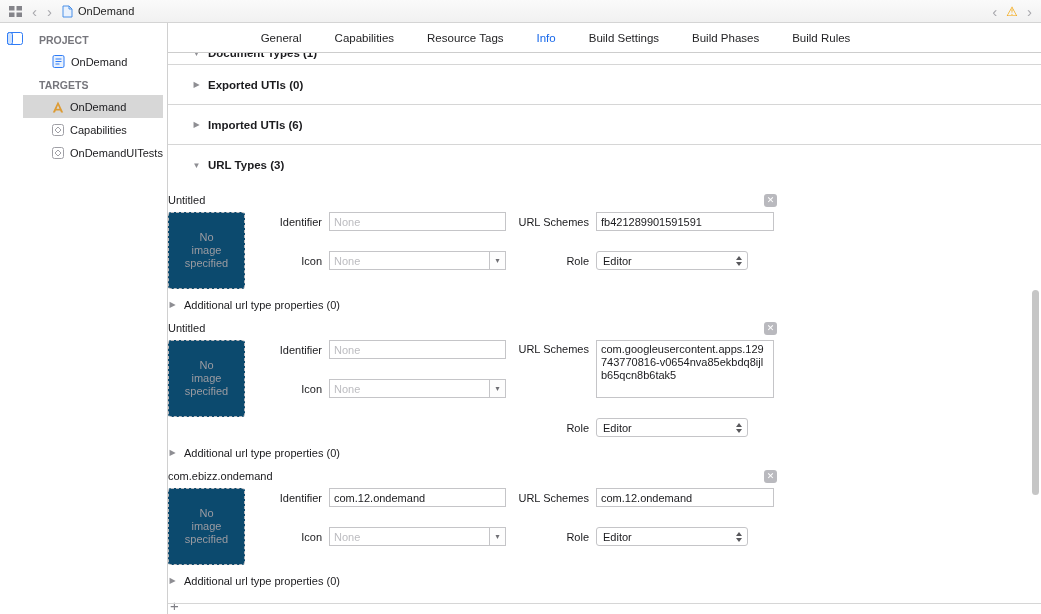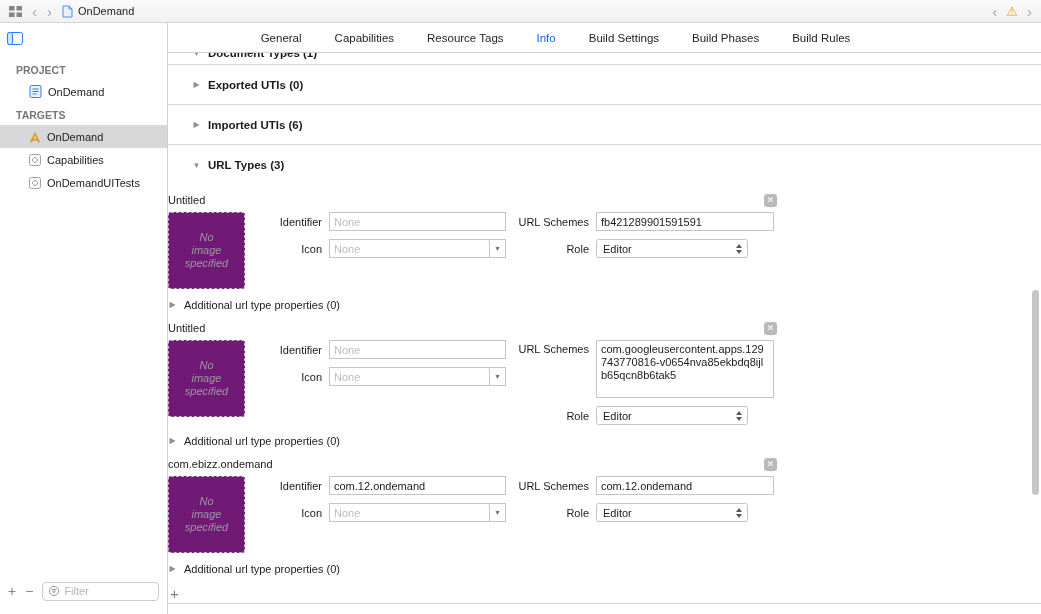--- a/index.html
+++ b/index.html
@@ -20,21 +20,21 @@
   }
   .chev { color: #a8a8ad; font-size: 15px; line-height: 1; }
   .breadcrumb { display: flex; align-items: center; gap: 5px; color: #222; }
   .toolbar-right { margin-left: auto; display: flex; align-items: center; gap: 9px; }
   .warning-glyph { color: #f3a200; font-size: 13px; line-height: 1; }
 
   
   .app { flex: 1; display: flex; min-height: 0; }
 
   
-  .sidebar { width: 168px; flex: 0 0 168px; border-right: 1px solid #d0d0d0; display: flex; flex-direction: column; background: #fff; }
+  .sidebar { width: 168px; flex: 0 0 168px; border-right: 1px solid #d0d0d0; display: flex; background: #fff; }
   .nav-strip { height: 30px; display: flex; align-items: center; padding-left: 7px; }
   .side-list { flex: 1; padding-top: 5px; }
   .side-header { padding: 6px 0 4px 16px; color: #76767c; font-weight: 700; font-size: 10.5px; }
   .side-row { height: 23px; display: flex; align-items: center; padding-left: 29px; gap: 6px; }
   .side-row.selected { background: #d7d7d7; }
   .side-label { white-space: nowrap; }
   .side-bottom { height: 38px; display: flex; align-items: center; padding: 0 8px 8px 8px; gap: 9px; }
   .pm-btn { color: #86868c; font-size: 14px; line-height: 1; }
   .filter-field { flex: 1; height: 19px; border: 1px solid #cccccc; border-radius: 4px; background: #fff; display: flex; align-items: center; gap: 4px; padding: 0 5px; }
   .filter-field input { border: none; outline: none; width: 100%; font-size: 11px; font-family: inherit; color: #333; background: transparent; }
@@ -52,24 +52,24 @@
   .clip-inner { position: absolute; left: 24px; top: -6px; display: flex; gap: 7px; align-items: center; font-weight: 700; font-size: 11.5px; }
   .sec-row { height: 40px; display: flex; align-items: center; gap: 7px; padding-left: 24px; font-weight: 700; font-size: 11.5px; border-bottom: 1px solid #d6d6d6; }
   .sec-row.expanded { border-bottom: none; }
   .tri { color: #8e8e93; font-size: 8px; width: 9px; flex: 0 0 9px; text-align: center; font-weight: 400; }
 
   
   .url-body { width: 609px; }
   .entry-title-row { display: flex; align-items: center; justify-content: space-between; height: 18px; margin-top: 6px; }
   .delete-btn { width: 13px; height: 13px; border-radius: 3px; background: #b9b9be; color: #fff; font-size: 9px; line-height: 13px; text-align: center; }
   .entry-form { display: flex; margin-top: 3px; }
-  .image-well { width: 77px; height: 77px; flex: 0 0 77px; border: 1px dashed #bcbcc0; border-radius: 3px; background: #701a75; display: flex; align-items: center; justify-content: center; font-style: italic; }
+  .image-well { width: 77px; height: 77px; flex: 0 0 77px; border: 1px dashed #bcbcc0; border-radius: 3px; background: #0c4a6e; display: flex; align-items: center; justify-content: center; }
   .image-well span { white-space: pre-line; text-align: center; color: #9b9ba1; line-height: 13px; }
   .fcols { display: flex; flex: 1; }
-  .fcol { display: flex; flex-direction: column; gap: 8px; }
+  .fcol { display: flex; flex-direction: column; gap: 20px; }
   .fcol.left { width: 261px; }
   .fcol.right { width: 268px; }
   .frow { display: flex; align-items: center; }
   .frow.top { align-items: flex-start; }
   .flabel { text-align: right; padding-right: 7px; color: #1b1b1e; }
   .fcol.left .flabel { width: 84px; flex: 0 0 84px; }
   .fcol.right .flabel { width: 90px; flex: 0 0 90px; }
   .frow.top .flabel { padding-top: 3px; }
   .text-field { width: 177px; height: 19px; border: 1px solid #c5c5c8; background: #fff; padding: 0 4px; font-size: 11px; font-family: inherit; color: #1b1b1e; outline: none; }
   .fcol.right .text-field { width: 178px; }

